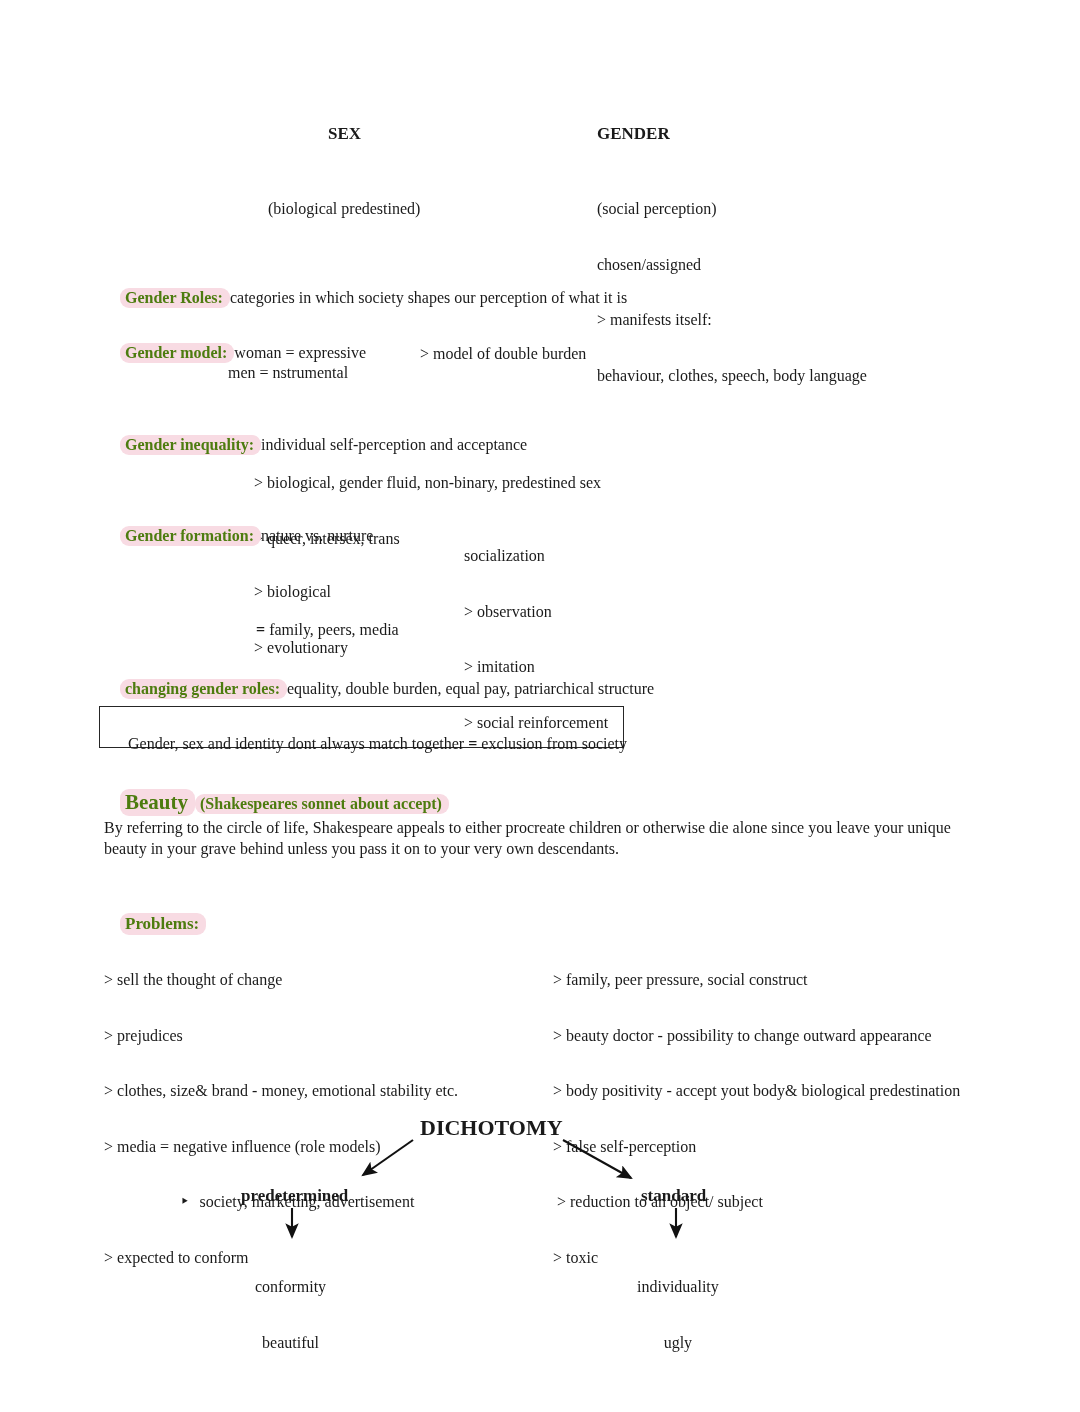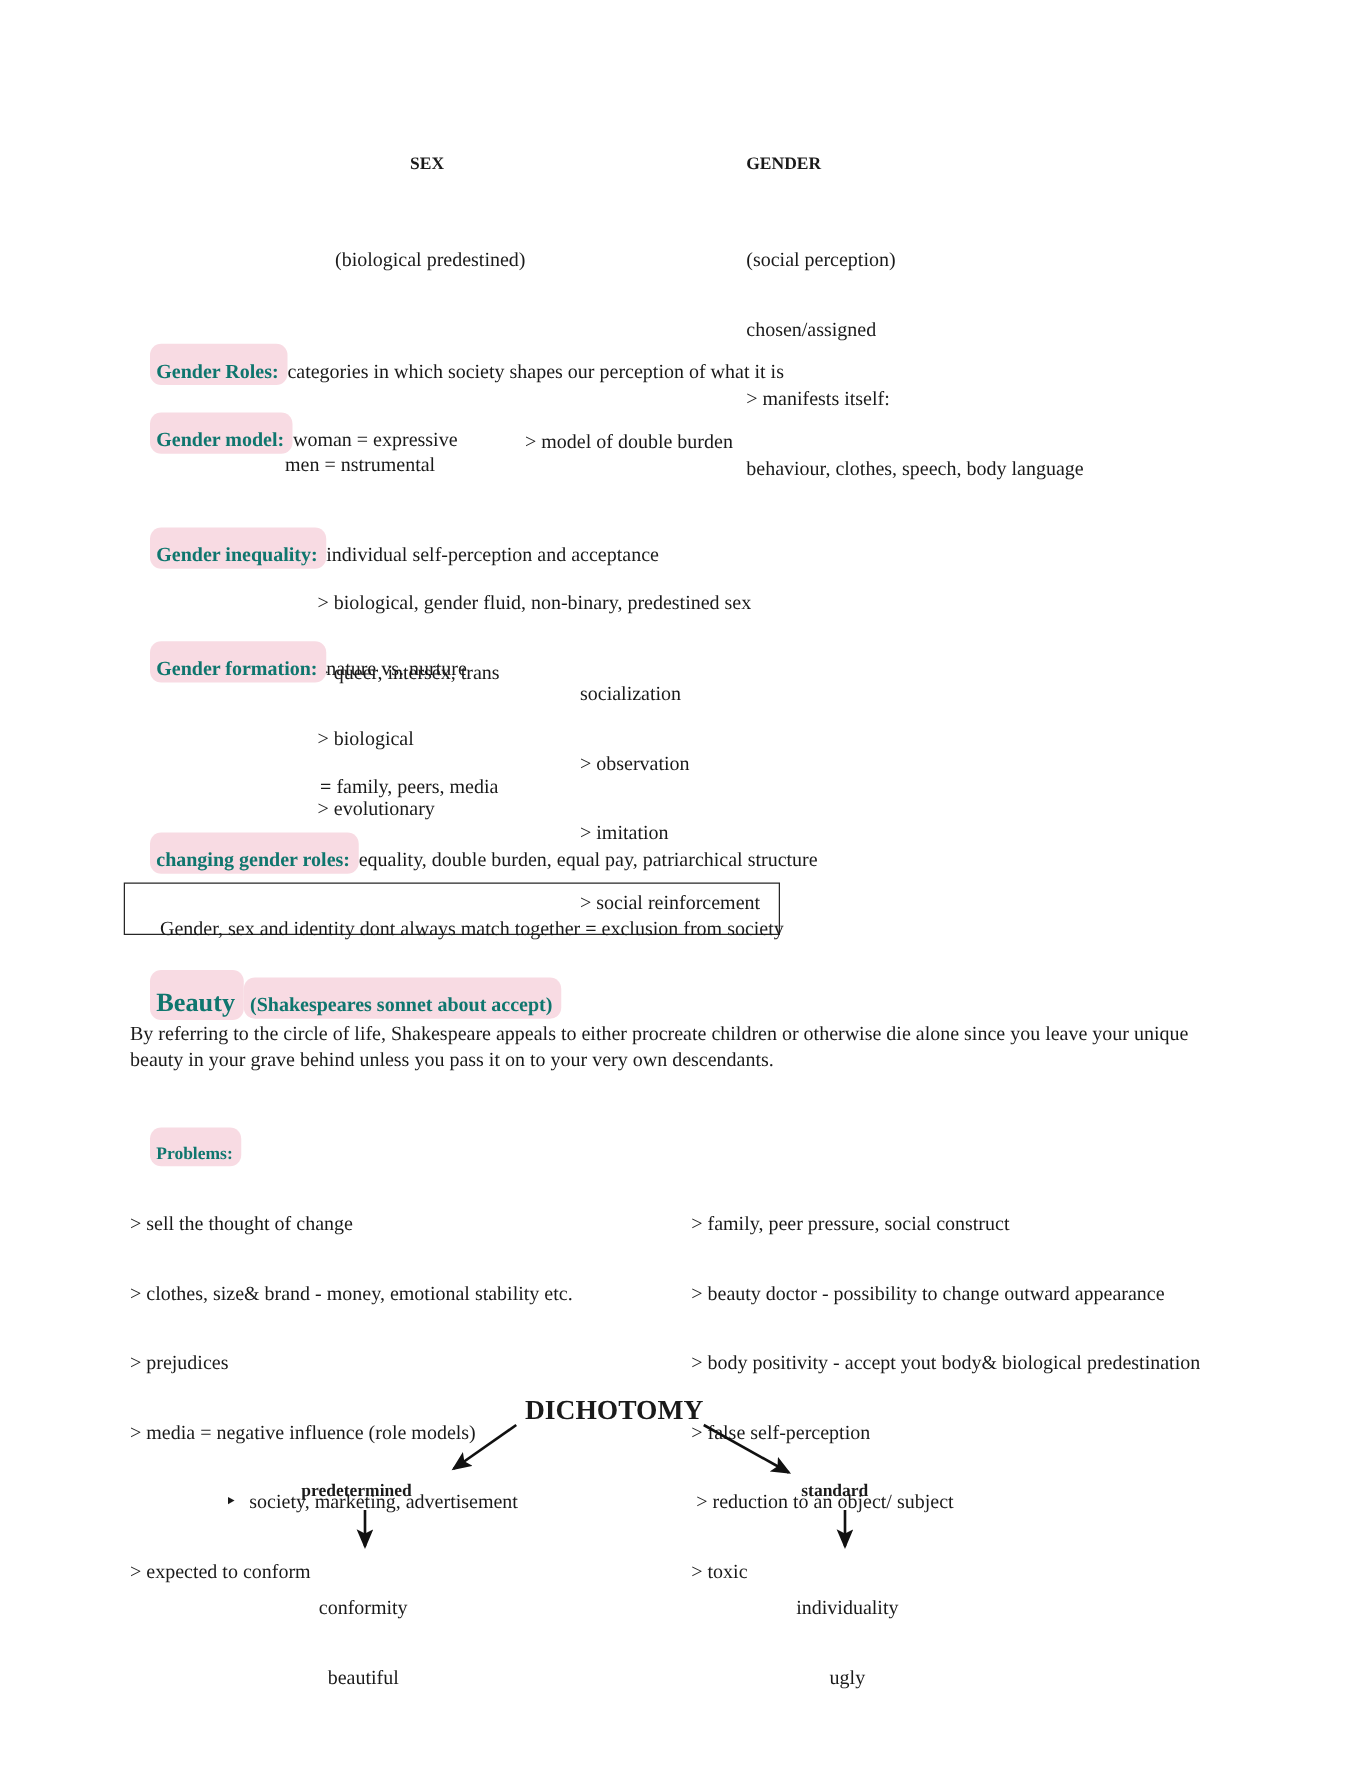--- a/index.html
+++ b/index.html
@@ -16,27 +16,27 @@
     overflow: hidden;
   }
   .page {
     position: absolute;
     inset: 0;
   }
   .abs { position: absolute; white-space: pre; }
   .hl {
     background: #f8dbe3;
     border-radius: 9px;
-    padding: 14px 7px 2px 5px;
+    padding: 1px 7px 2px 5px;
     font-weight: bold;
-    color: #0f766e;
+    color: #4d7c0f;
   }
   .bold { font-weight: bold; }
   .t16 { font-size: 16px; }
-  .t17 { font-size: 14px; }
+  .t17 { font-size: 17px; }
   .t22 { font-size: 22px; }
   .lh { line-height: 18.5px; }
 
   
   #col-sex-title { left: 328px; top: 124px; }
   #col-gender-title { left: 597px; top: 124px; }
   #col-sex-body { left: 268px; top: 163px; }
   #col-gender-body { left: 597px; top: 163px; }
 
   #gender-roles-row { left: 104px; top: 271px; }
@@ -164,22 +164,22 @@
     <span class="hl big">Beauty</span><span class="hl small">(Shakespeares sonnet about accept)</span>
   </div>
   <div id="beauty-para">By referring to the circle of life, Shakespeare appeals to either procreate children or otherwise die alone since you leave your unique beauty in your grave behind unless you pass it on to your very own descendants.</div>
 
   <div class="abs" id="problems-head">
     <span class="hl t17">Problems:</span>
   </div>
 
   <div class="abs t16 lh" id="problems-left">
     <div>&gt; sell the thought of change</div>
+    <div>&gt; prejudices</div>
     <div>&gt; clothes, size&amp; brand - money, emotional stability etc.</div>
-    <div>&gt; prejudices</div>
     <div>&gt; media = negative influence (role models)</div>
     <div class="indent"><span>‣</span><span style="padding-left:10px">society, marketing, advertisement</span></div>
     <div>&gt; expected to conform</div>
   </div>
 
   <div class="abs t16 lh" id="problems-right">
     <div>&gt; family, peer pressure, social construct</div>
     <div>&gt; beauty doctor - possibility to change outward appearance</div>
     <div>&gt; body positivity - accept yout body&amp; biological predestination</div>
     <div>&gt; false self-perception</div>

